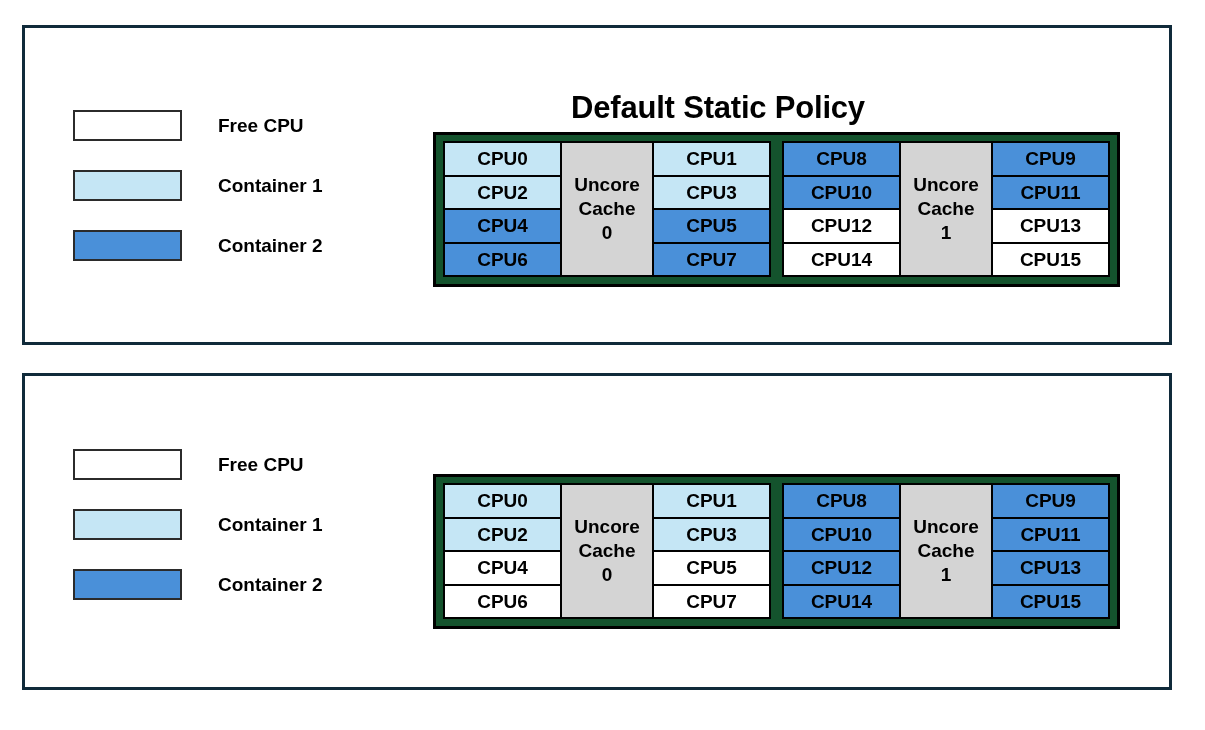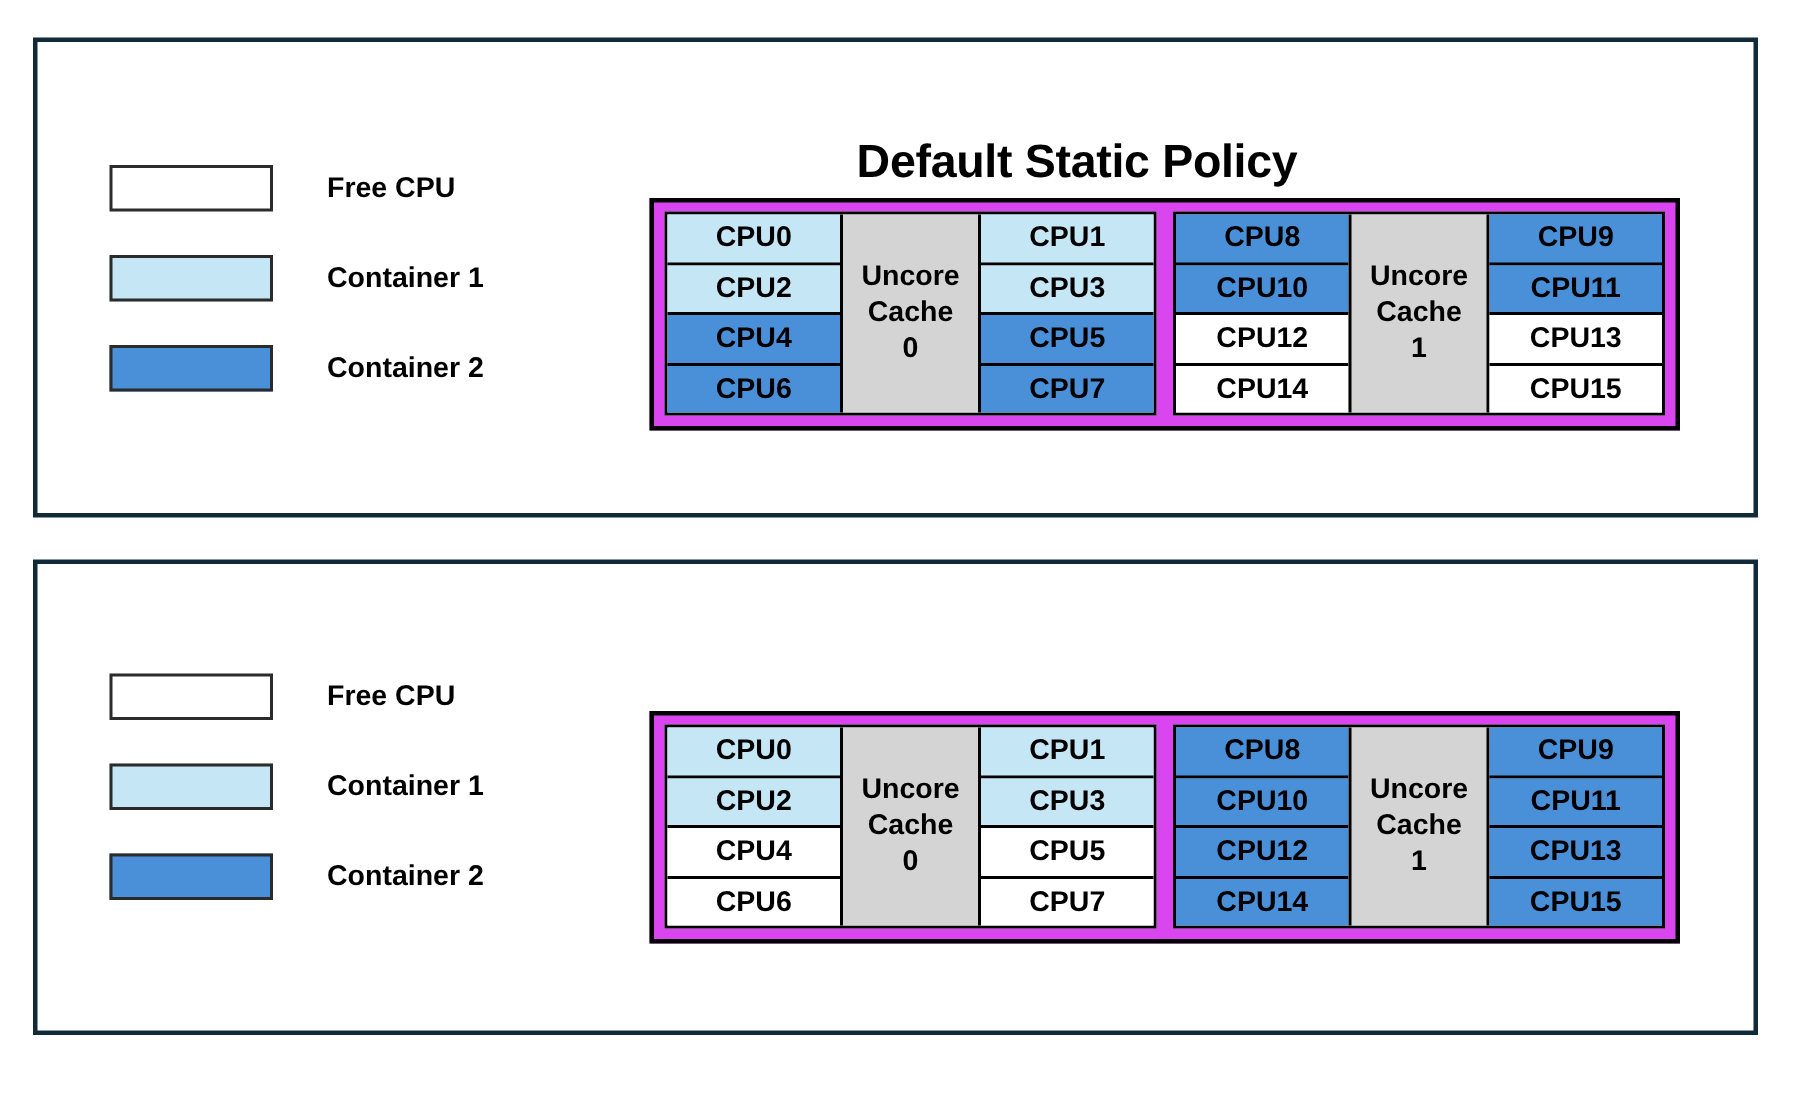--- a/index.html
+++ b/index.html
@@ -62,21 +62,21 @@
     font-size: 19px;
     font-weight: bold;
     color: #000000;
     white-space: nowrap;
   }
 
   
   .cpu-diagram {
     position: absolute;
     border: 3px solid #000000;
-    background: #d946ef;
+    background: #14532d;
     box-sizing: border-box;
     padding: 6px 7px 7px 7px;
     display: flex;
     gap: 11px;
   }
   #diagram-top    { left: 408px; top: 104px; width: 687px; height: 155px; }
   #diagram-bottom { left: 408px; top: 98px;  width: 687px; height: 155px; }
 
   .socket {
     display: flex;

